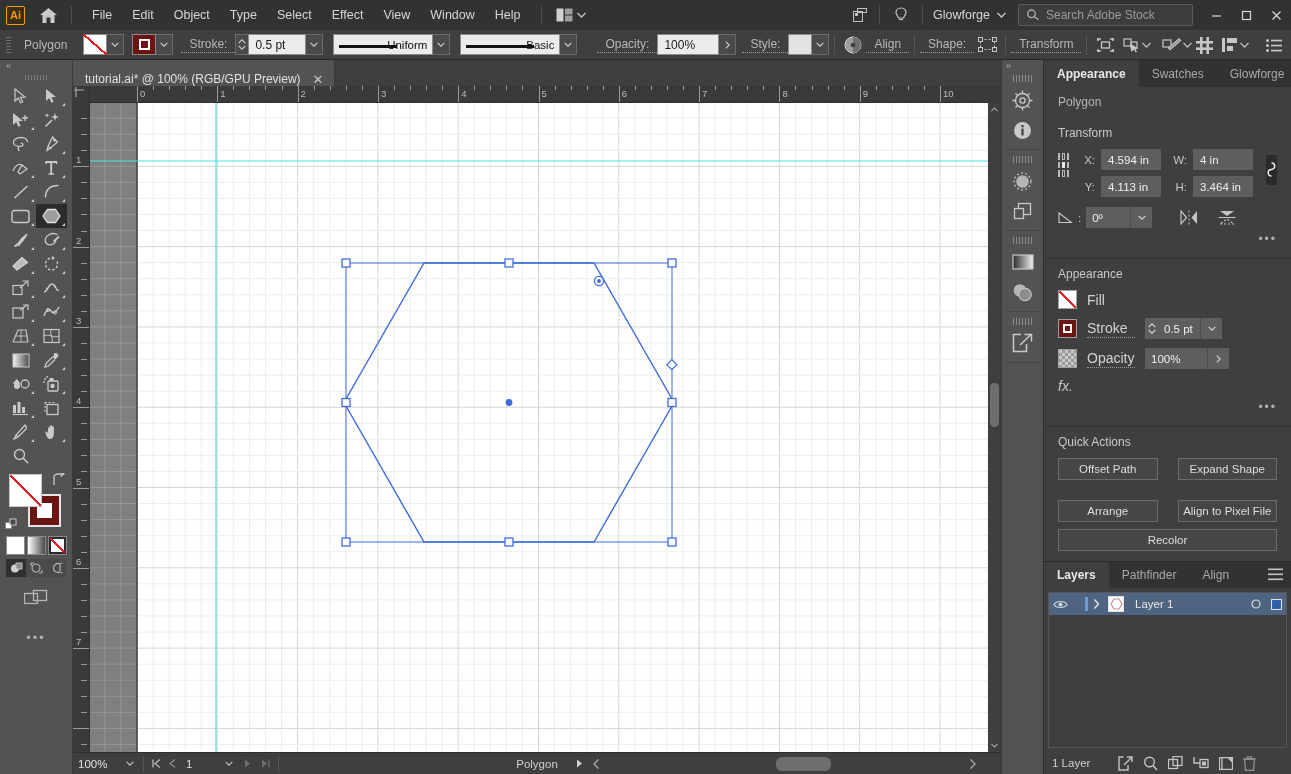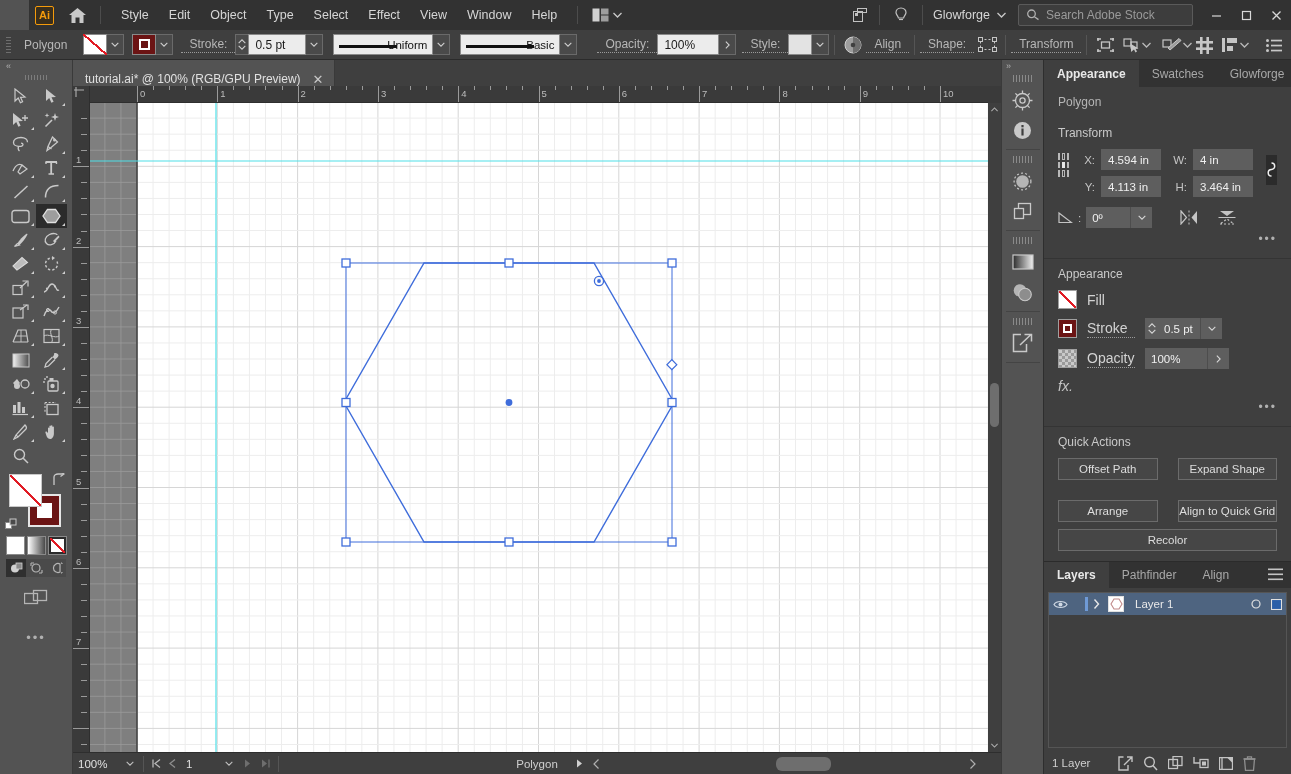--- a/index.html
+++ b/index.html
@@ -8,21 +8,21 @@
     width:1291px; height:774px; overflow:hidden;
     font-family:"Liberation Sans", sans-serif;
     font-size:12px; color:#d6d6d6;
     position:relative;
   }
   .app{ width:1291px; height:774px; position:relative; background:#535353; }
 
   
   .menubar{
     height:30px; background:#323232; display:flex; align-items:center;
-    padding-left:6px; position:relative;margin-left:29px;
+    padding-left:6px; position:relative;
   }
   .ai-logo{
     width:19px; height:19px; border:1px solid #f59b0b; color:#f59b0b;
     font-size:11px; font-weight:bold; display:flex; align-items:center;
     justify-content:center; border-radius:2px; background:#3a2f1d; margin-right:10px;
   }
   .home-icon{ width:26px; height:26px; display:flex; align-items:center; justify-content:center; }
   .menu-sep{ width:1px; height:18px; background:#4c4c4c; margin:0 10px; }
   .menu-items{ display:flex; align-items:center; }
   .menu-items > div{
@@ -245,21 +245,21 @@
 
   <div class="menubar">
     <div class="ai-logo">Ai</div>
     <div class="home-icon">
       <svg width="19" height="17" viewBox="0 0 19 17">
           <path d="M9.5 1 L18 8 L15.5 8 L15.5 16 L11.5 16 L11.5 10.5 L7.5 10.5 L7.5 16 L3.5 16 L3.5 8 L1 8 Z" fill="#c9c9c9"></path>
         </svg>
     </div>
     <div class="menu-sep"></div>
     <div class="menu-items">
-      <div>Style</div>
+      <div>File</div>
       <div>Edit</div>
       <div>Object</div>
       <div>Type</div>
       <div>Select</div>
       <div>Effect</div>
       <div>View</div>
       <div>Window</div>
       <div>Help</div>
     </div>
     <div class="menu-sep"></div>
@@ -1350,21 +1350,21 @@
           <div style="font-style:italic;font-size:14px;color:#c4c4c4;margin-top:6px">fx.</div>
           <div class="dots" style="margin-top:6px">•••</div>
         </div>
 
         <div class="psection" style="border-bottom:none">
           <div class="ptitle">Quick Actions</div>
           <div class="qa-grid">
             <div class="qa-btn">Offset Path</div>
             <div class="qa-btn">Expand Shape</div>
             <div class="qa-btn">Arrange</div>
-            <div class="qa-btn">Align to Quick Grid</div>
+            <div class="qa-btn">Align to Pixel File</div>
           </div>
           <div class="qa-btn qa-full">Recolor</div>
         </div>
       </div>
 
       <div class="layerspanel">
         <div class="layertabs">
           <div class="ptab active">Layers</div>
           <div class="ptab">Pathfinder</div>
           <div class="ptab">Align</div>

